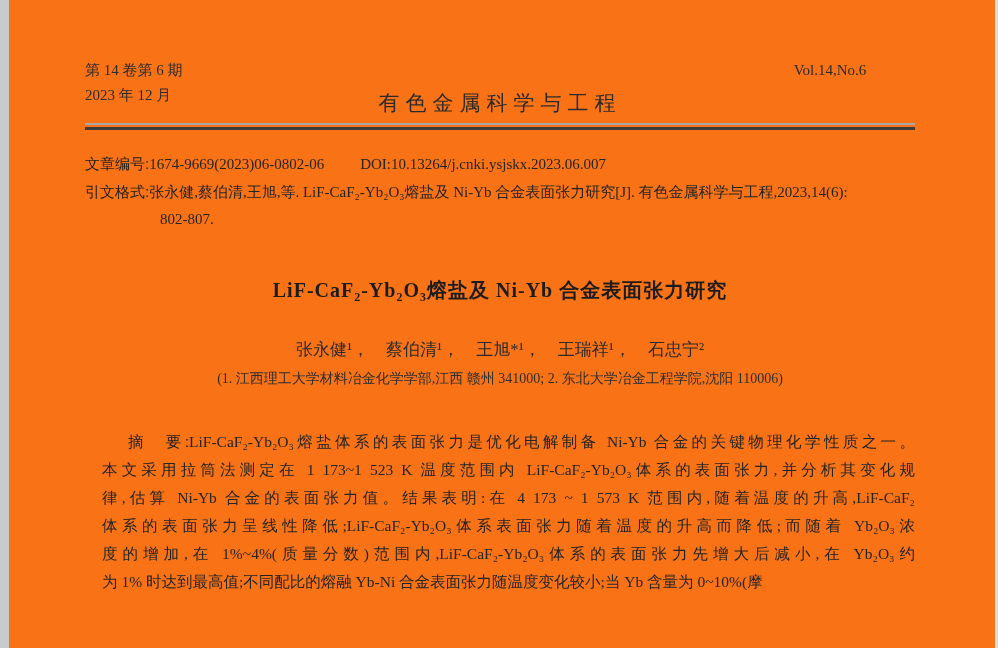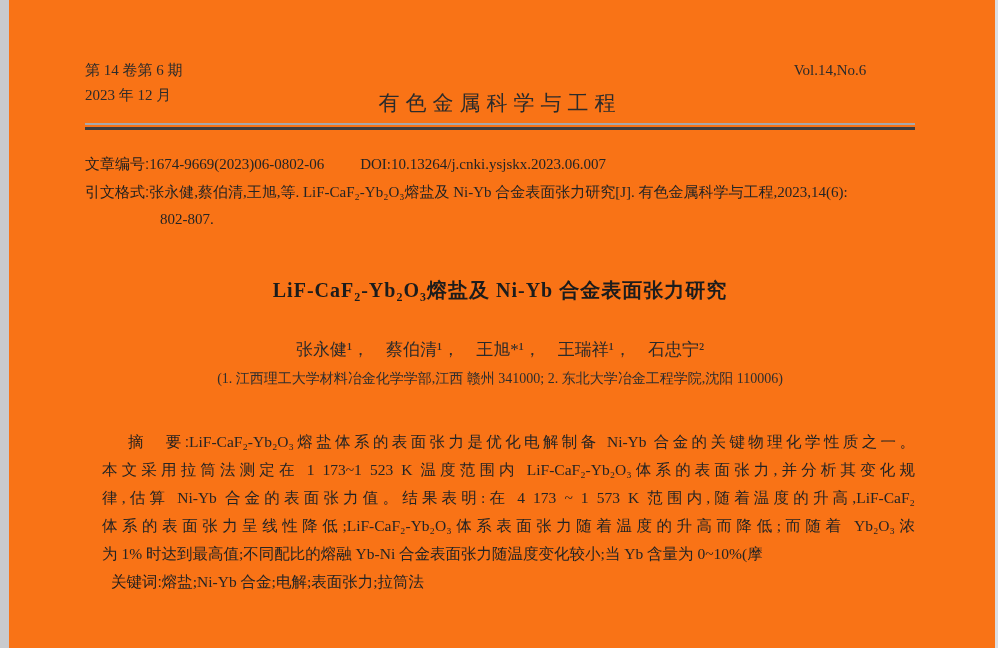--- a/index.html
+++ b/index.html
@@ -92,24 +92,22 @@
     <div class="affiliation">(1. 江西理工大学材料冶金化学学部,江西 赣州 341000; 2. 东北大学冶金工程学院,沈阳 110006)</div>
 
     <div class="abstract">
       <div class="abs-line abs-first">
         <span class="label">摘　要:</span><span>LiF-CaF₂-Yb₂O₃熔盐体系的表面张力是优化电解制备 Ni-Yb 合金的关键物理化学性质之一。</span>
       </div>
       <div class="abs-body">
           <div class="abs-line">本文采用拉筒法测定在 1 173~1 523 K 温度范围内 LiF-CaF₂-Yb₂O₃体系的表面张力,并分析其变化规</div>
           <div class="abs-line">律,估算 Ni-Yb 合金的表面张力值。结果表明:在 4 173 ~ 1 573 K 范围内,随着温度的升高,LiF-CaF₂</div>
           <div class="abs-line">体系的表面张力呈线性降低;LiF-CaF₂-Yb₂O₃体系表面张力随着温度的升高而降低;而随着 Yb₂O₃浓</div>
+          <div class="abs-line">度的增加,在 1%~4%(质量分数)范围内,LiF-CaF₂-Yb₂O₃体系的表面张力先增大后减小,在 Yb₂O₃约</div>
           <div class="abs-line">为 1% 时达到最高值;不同配比的熔融 Yb-Ni 合金表面张力随温度变化较小;当 Yb 含量为 0~10%(摩</div>
         </div>
-      <div class="kw-line">
-        <span class="label">关键词:</span><span>熔盐;Ni-Yb 合金;电解;表面张力;拉筒法</span>
-      </div>
       <div class="clc-line">
         <span class="clc-gap"></span>
       </div>
     </div>
 
   </div>
 </div>
 
 </body></html>

